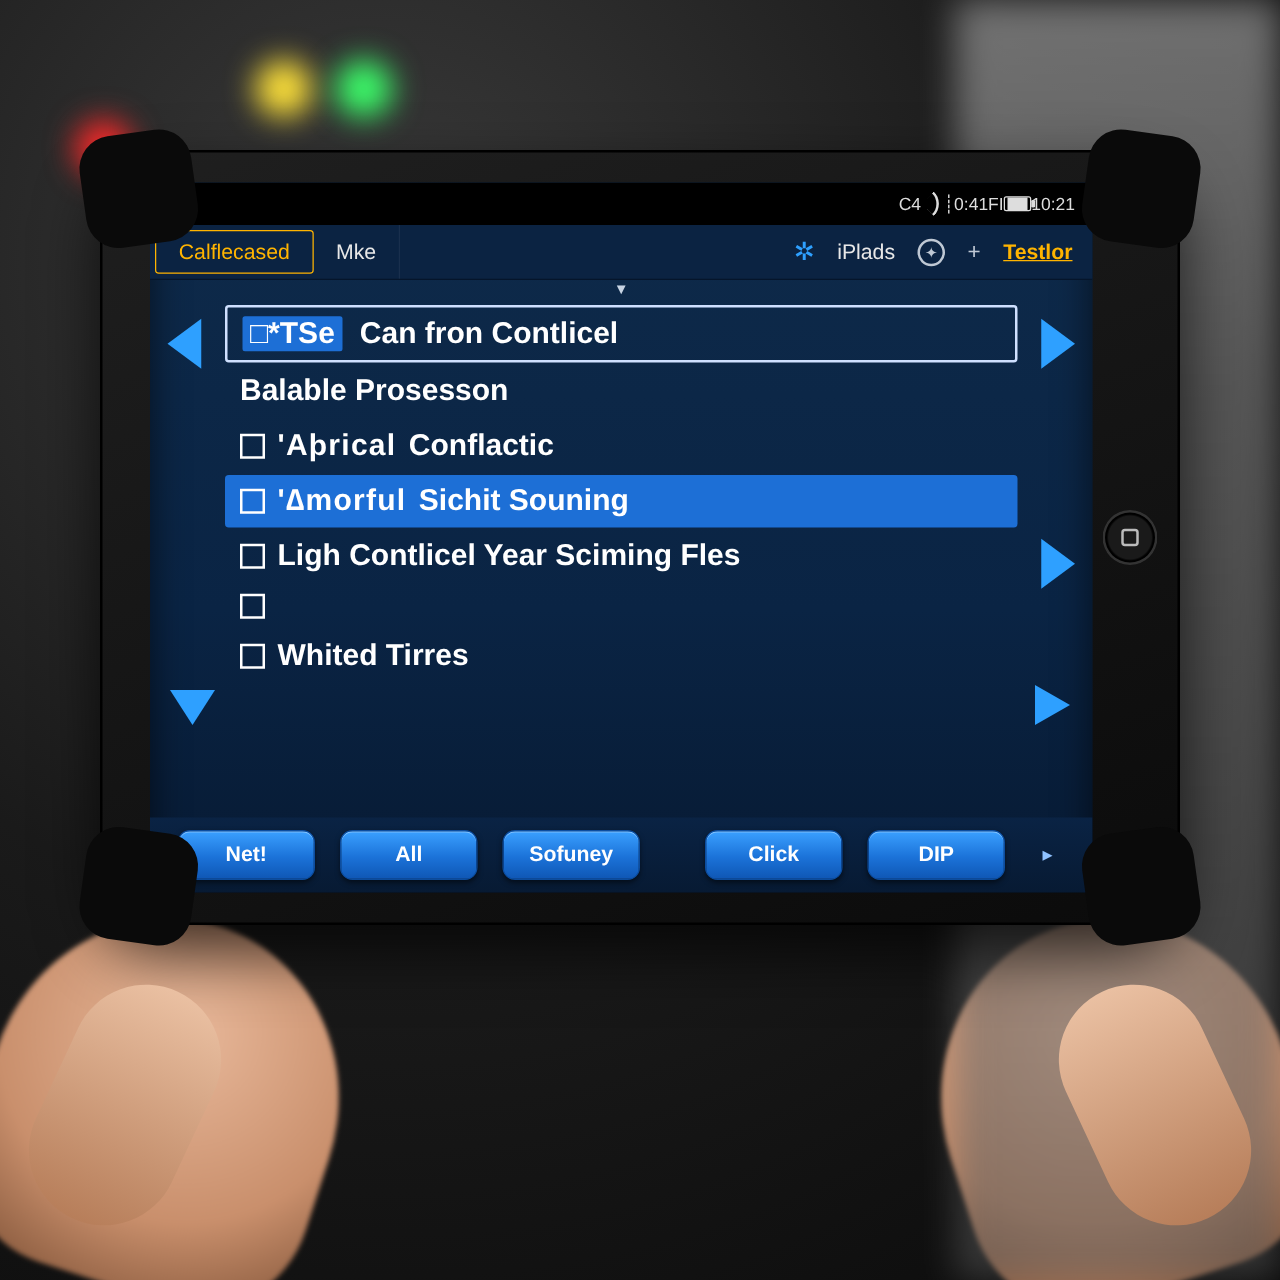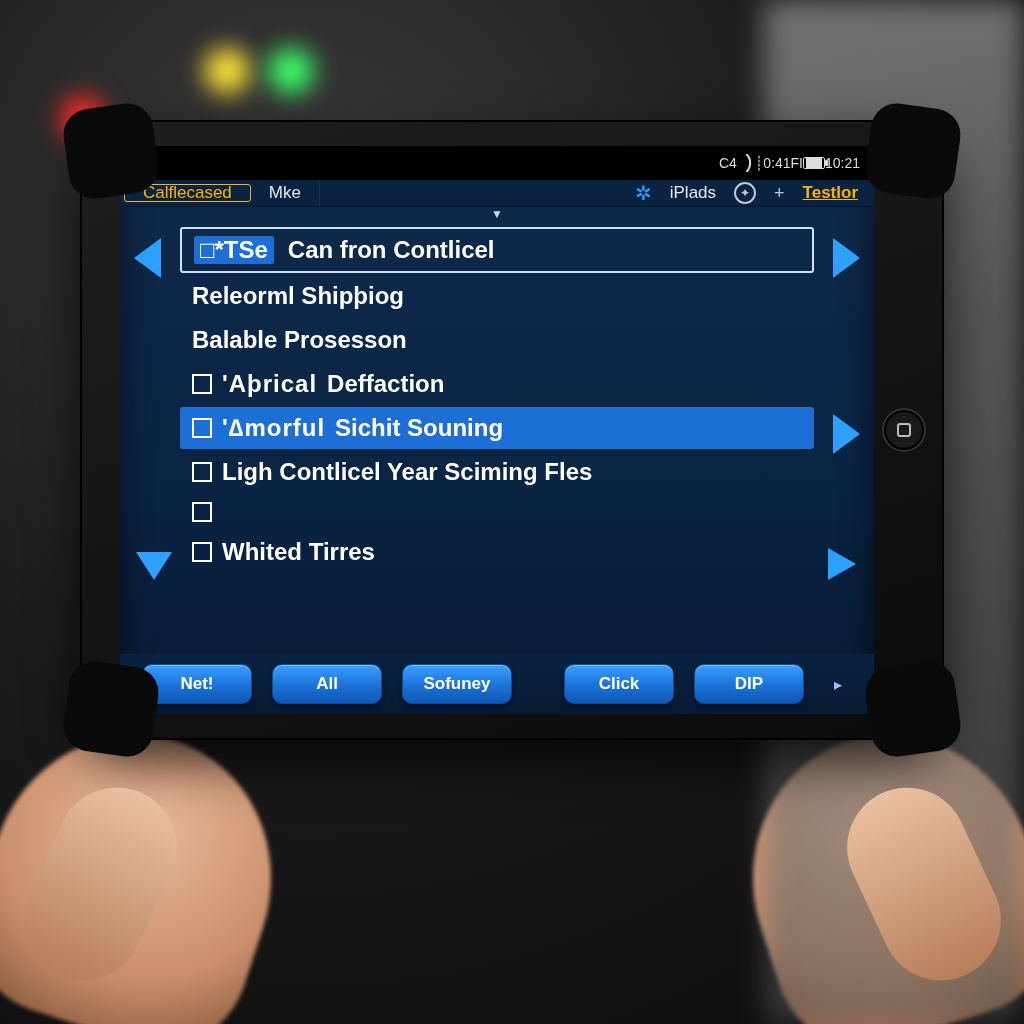--- a/index.html
+++ b/index.html
@@ -68,21 +68,21 @@
   .wifi{position:relative;width:18px;height:14px;}
   .wifi::before{content:"";position:absolute;left:3px;bottom:0;width:12px;height:12px;
     border:2px solid #ddd;border-bottom:none;border-left:none;border-radius:0 14px 0 0;
     transform:rotate(45deg);}
   .battery{width:22px;height:12px;border:1.5px solid #ddd;border-radius:2px;position:relative;}
   .battery::after{content:"";position:absolute;right:-4px;top:2px;width:3px;height:6px;background:#ddd;border-radius:1px;}
   .battery i{display:block;width:80%;height:100%;background:#ddd;}
 
   
   .tabbar{
-    height:27px; display:flex; align-items:stretch;
+    height:44px; display:flex; align-items:stretch;
     background:#0b2342; border-bottom:1px solid #05152b;
     color:#e8e8e8; font-size:17px;justify-content:space-between;
   }
   .tab{padding:0 18px;display:flex;align-items:center;gap:6px;border-right:1px solid rgba(255,255,255,.06);cursor:pointer;}
   .tab.active{color:#ffb400;border:1px solid #ffb400;margin:4px 0 4px 4px;border-radius:3px;}
   .tabbar .grow{flex:1;}
   .tabbar .right{display:flex;align-items:center;gap:18px;padding-right:16px;}
   .chip{color:#ffb400;font-weight:bold;text-decoration:underline;}
   .spark{color:#2ea0ff;font-size:20px;}
   .circ{width:22px;height:22px;border:2px solid #bfc8d4;border-radius:50%;display:flex;align-items:center;justify-content:center;font-size:12px;color:#bfc8d4;}
@@ -219,29 +219,26 @@
             <polygon points="10,6 10,38 38,22" fill="#2ea0ff"></polygon>
           </svg>
       </div>
 
       <div class="list" id="list">
           <div class="item selected">
             <span class="prefix">□*TSe</span>
             <span>Can fron Contlicel</span>
           </div>
           <div class="item">
-            <span>Releorml Shipþiog</span>
-          </div>
-          <div class="item">
             <span>Balable Prosesson</span>
           </div>
           <div class="item">
             <span class="cb"></span>
             <span class="sym">'Aþrical</span>
-            <span>Deffaction</span>
+            <span>Conflactic</span>
           </div>
           <div class="item hl">
             <span class="cb"></span>
             <span class="sym">'∆morful</span>
             <span>Sichit Souning</span>
           </div>
           <div class="item">
             <span class="cb"></span>
             <span>Ligh Contlicel Year Sciming Fles</span>
           </div>

